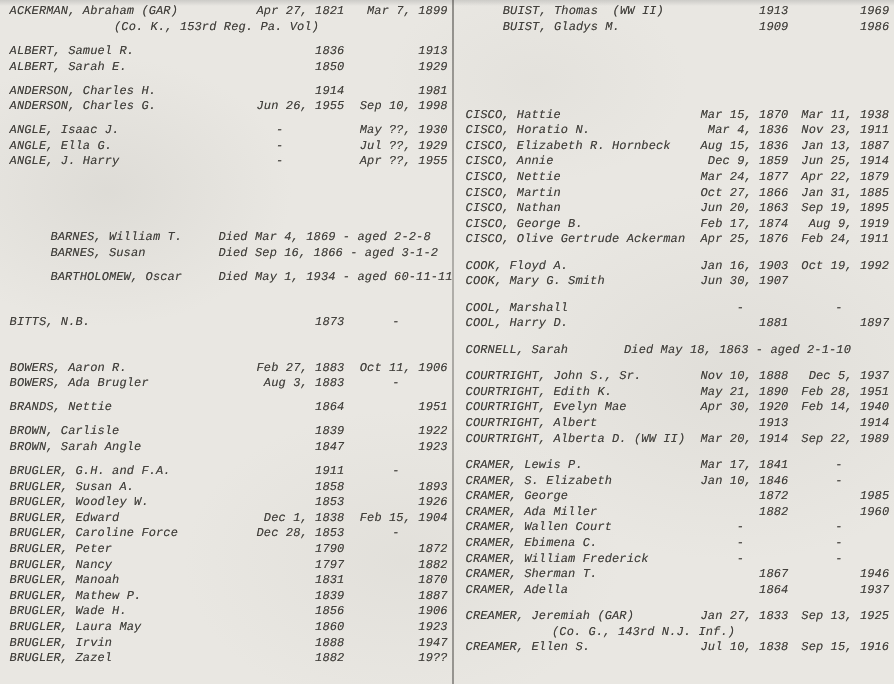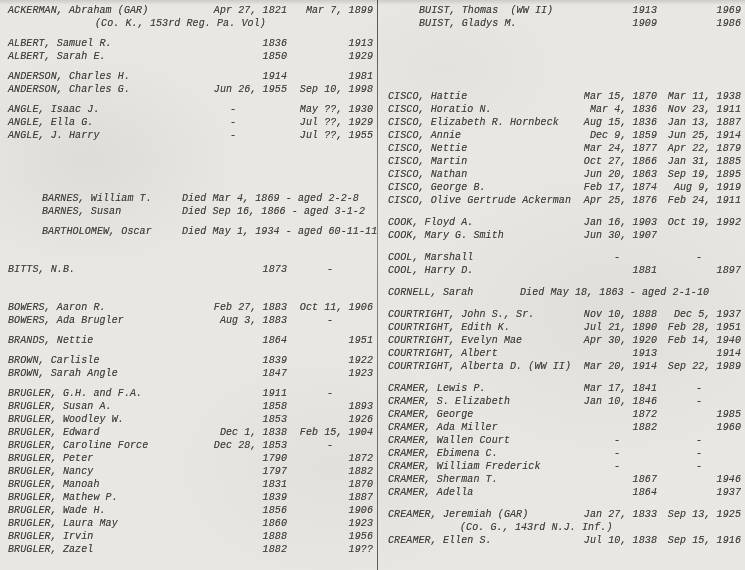--- a/index.html
+++ b/index.html
@@ -64,21 +64,21 @@
           <div class="row"><span class="name">ALBERT, Samuel R.</span><span class="birth">1836</span><span class="death">1913</span></div>
           <div class="row"><span class="name">ALBERT, Sarah E.</span><span class="birth">1850</span><span class="death">1929</span></div>
         </div>
         <div class="group">
           <div class="row"><span class="name">ANDERSON, Charles H.</span><span class="birth">1914</span><span class="death">1981</span></div>
           <div class="row"><span class="name">ANDERSON, Charles G.</span><span class="birth">Jun 26, 1955</span><span class="death">Sep 10, 1998</span></div>
         </div>
         <div class="group gap-lg">
           <div class="row"><span class="name">ANGLE, Isaac J.</span><span class="birth dash">-</span><span class="death">May ??, 1930</span></div>
           <div class="row"><span class="name">ANGLE, Ella G.</span><span class="birth dash">-</span><span class="death">Jul ??, 1929</span></div>
-          <div class="row"><span class="name">ANGLE, J. Harry</span><span class="birth dash">-</span><span class="death">Jul ??, 1955</span></div>
+          <div class="row"><span class="name">ANGLE, J. Harry</span><span class="birth dash">-</span><span class="death">Apr ??, 1955</span></div>
         </div>
         <div class="group">
           <div class="row"><span class="name-fixed">BARNES, William T.</span><span class="died-text">Died Mar 4, 1869 - aged 2-2-8</span></div>
           <div class="row"><span class="name-fixed">BARNES, Susan</span><span class="died-text">Died Sep 16, 1866 - aged 3-1-2</span></div>
         </div>
         <div class="group gap-md">
           <div class="row"><span class="name-fixed">BARTHOLOMEW, Oscar</span><span class="died-text">Died May 1, 1934 - aged 60-11-11</span></div>
         </div>
         <div class="group gap-md">
           <div class="row"><span class="name">BITTS, N.B.</span><span class="birth">1873</span><span class="death dash">-</span></div>
@@ -99,21 +99,21 @@
           <div class="row"><span class="name">BRUGLER, Susan A.</span><span class="birth">1858</span><span class="death">1893</span></div>
           <div class="row"><span class="name">BRUGLER, Woodley W.</span><span class="birth">1853</span><span class="death">1926</span></div>
           <div class="row"><span class="name">BRUGLER, Edward</span><span class="birth">Dec 1, 1838</span><span class="death">Feb 15, 1904</span></div>
           <div class="row"><span class="name">BRUGLER, Caroline Force</span><span class="birth">Dec 28, 1853</span><span class="death dash">-</span></div>
           <div class="row"><span class="name">BRUGLER, Peter</span><span class="birth">1790</span><span class="death">1872</span></div>
           <div class="row"><span class="name">BRUGLER, Nancy</span><span class="birth">1797</span><span class="death">1882</span></div>
           <div class="row"><span class="name">BRUGLER, Manoah</span><span class="birth">1831</span><span class="death">1870</span></div>
           <div class="row"><span class="name">BRUGLER, Mathew P.</span><span class="birth">1839</span><span class="death">1887</span></div>
           <div class="row"><span class="name">BRUGLER, Wade H.</span><span class="birth">1856</span><span class="death">1906</span></div>
           <div class="row"><span class="name">BRUGLER, Laura May</span><span class="birth">1860</span><span class="death">1923</span></div>
-          <div class="row"><span class="name">BRUGLER, Irvin</span><span class="birth">1888</span><span class="death">1956</span></div>
+          <div class="row"><span class="name">BRUGLER, Irvin</span><span class="birth">1888</span><span class="death">1947</span></div>
           <div class="row"><span class="name">BRUGLER, Zazel</span><span class="birth">1882</span><span class="death">19??</span></div>
         </div>
       </div>
     <div class="col col-right">
         <div class="group gap-xl">
           <div class="row"><span class="name">BUIST, Thomas  (WW II)</span><span class="birth">1913</span><span class="death">1969</span></div>
           <div class="row"><span class="name">BUIST, Gladys M.</span><span class="birth">1909</span><span class="death">1986</span></div>
         </div>
         <div class="group">
           <div class="row"><span class="name">CISCO, Hattie</span><span class="birth">Mar 15, 1870</span><span class="death">Mar 11, 1938</span></div>
@@ -132,21 +132,21 @@
         </div>
         <div class="group">
           <div class="row"><span class="name">COOL, Marshall</span><span class="birth dash">-</span><span class="death dash">-</span></div>
           <div class="row"><span class="name">COOL, Harry D.</span><span class="birth">1881</span><span class="death">1897</span></div>
         </div>
         <div class="group">
           <div class="row"><span class="name-fixed">CORNELL, Sarah</span><span class="died-text">Died May 18, 1863 - aged 2-1-10</span></div>
         </div>
         <div class="group">
           <div class="row"><span class="name">COURTRIGHT, John S., Sr.</span><span class="birth">Nov 10, 1888</span><span class="death">Dec 5, 1937</span></div>
-          <div class="row"><span class="name">COURTRIGHT, Edith K.</span><span class="birth">Jul 21, 1890</span><span class="death">Feb 28, 1951</span></div>
+          <div class="row"><span class="name">COURTRIGHT, Edith K.</span><span class="birth">May 21, 1890</span><span class="death">Feb 28, 1951</span></div>
           <div class="row"><span class="name">COURTRIGHT, Evelyn Mae</span><span class="birth">Apr 30, 1920</span><span class="death">Feb 14, 1940</span></div>
           <div class="row"><span class="name">COURTRIGHT, Albert</span><span class="birth">1913</span><span class="death">1914</span></div>
           <div class="row"><span class="name">COURTRIGHT, Alberta D. (WW II)</span><span class="birth">Mar 20, 1914</span><span class="death">Sep 22, 1989</span></div>
         </div>
         <div class="group">
           <div class="row"><span class="name">CRAMER, Lewis P.</span><span class="birth">Mar 17, 1841</span><span class="death dash">-</span></div>
           <div class="row"><span class="name">CRAMER, S. Elizabeth</span><span class="birth">Jan 10, 1846</span><span class="death dash">-</span></div>
           <div class="row"><span class="name">CRAMER, George</span><span class="birth">1872</span><span class="death">1985</span></div>
           <div class="row"><span class="name">CRAMER, Ada Miller</span><span class="birth">1882</span><span class="death">1960</span></div>
           <div class="row"><span class="name">CRAMER, Wallen Court</span><span class="birth dash">-</span><span class="death dash">-</span></div>

